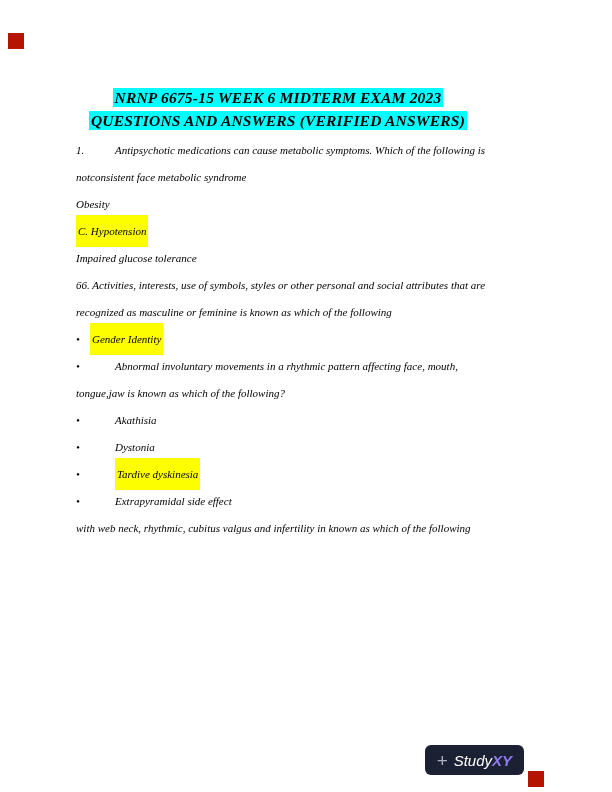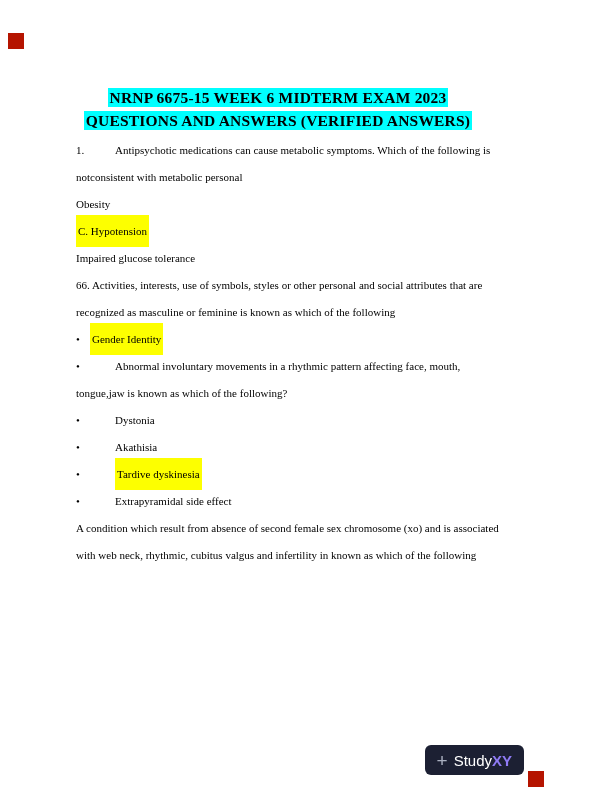--- a/index.html
+++ b/index.html
@@ -7,20 +7,21 @@
     width:612px; height:792px;
     font-family:"Liberation Serif", serif;
     background:#ffffff;
   }
   .sheet {
     position:relative;
     width:556px; height:792px;
     background:var(--page-bg, #ffffff);
     color:var(--text, #000000);
     overflow:hidden;
+    font-style:italic;
   }
   .corner {
     position:absolute;
     width:16px; height:16px;
     background:var(--corner-red, #b51400);
   }
   .corner-tl { left:8px; top:33px; }
   .corner-br { right:12px; bottom:5px; }
 
   .doc-title {
@@ -82,37 +83,36 @@
 
 <div class="sheet">
 
   <div class="corner corner-tl"></div>
 
   <h1 class="doc-title"><span class="hl-cyan">NRNP 6675-15 WEEK 6 MIDTERM EXAM 2023</span><br><span class="hl-cyan">QUESTIONS AND ANSWERS (VERIFIED ANSWERS)</span></h1>
 
   <div class="content">
 
     <div class="line"><span class="num">1.</span><span>Antipsychotic medications can cause metabolic symptoms. Which of the following is</span></div>
-    <div class="line">notconsistent with metabolic personal</div>
+    <div class="line">notconsistent face metabolic syndrome</div>
     <div class="line">Obesity</div>
     <div class="line"><span class="hl-yellow">C. Hypotension</span></div>
     <div class="line gap">Impaired glucose tolerance</div>
 
     <div class="line gap">66. Activities, interests, use of symbols, styles or other personal and social attributes that are</div>
     <div class="line">recognized as masculine or feminine is known as which of the following</div>
     <div class="line gap"><span class="bullet-sm">•</span><span class="hl-yellow">Gender Identity</span></div>
 
     <div class="line gap"><span class="bullet-tab">•</span><span>Abnormal involuntary movements in a rhythmic pattern affecting face, mouth,</span></div>
     <div class="line">tongue,jaw is known as which of the following?</div>
+    <div class="line"><span class="bullet-tab">•</span><span>Akathisia</span></div>
     <div class="line"><span class="bullet-tab">•</span><span>Dystonia</span></div>
-    <div class="line"><span class="bullet-tab">•</span><span>Akathisia</span></div>
     <div class="line"><span class="bullet-tab">•</span><span class="hl-yellow">Tardive dyskinesia</span></div>
     <div class="line"><span class="bullet-tab">•</span><span>Extrapyramidal side effect</span></div>
 
-    <div class="line">A condition which result from absence of second female sex chromosome (xo) and is associated</div>
     <div class="line">with web neck, rhythmic, cubitus valgus and infertility in known as which of the following</div>
 
   </div>
 
   <div class="badge">
     <span class="badge-plus">+</span>
     <span class="badge-study">Study</span>
       <span class="badge-xy">XY</span>
   </div>
 

